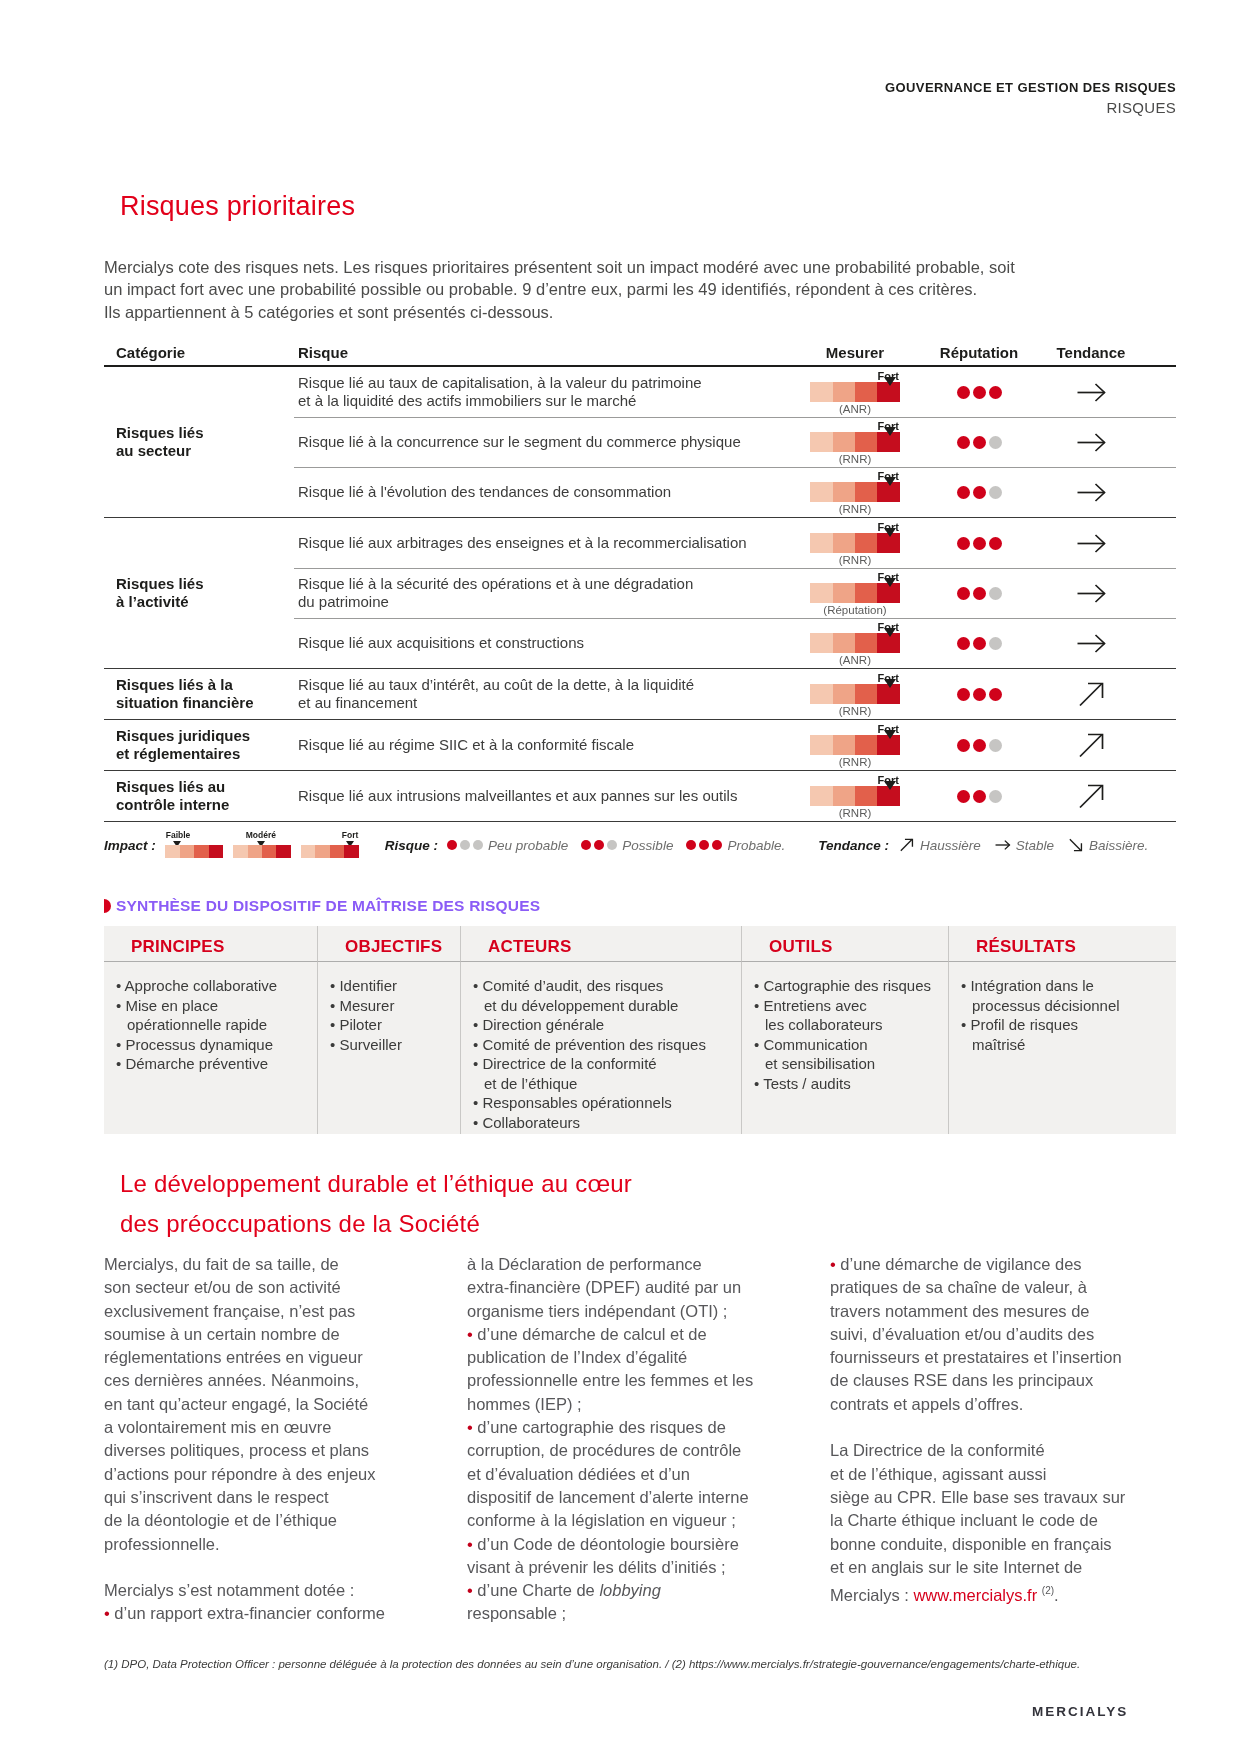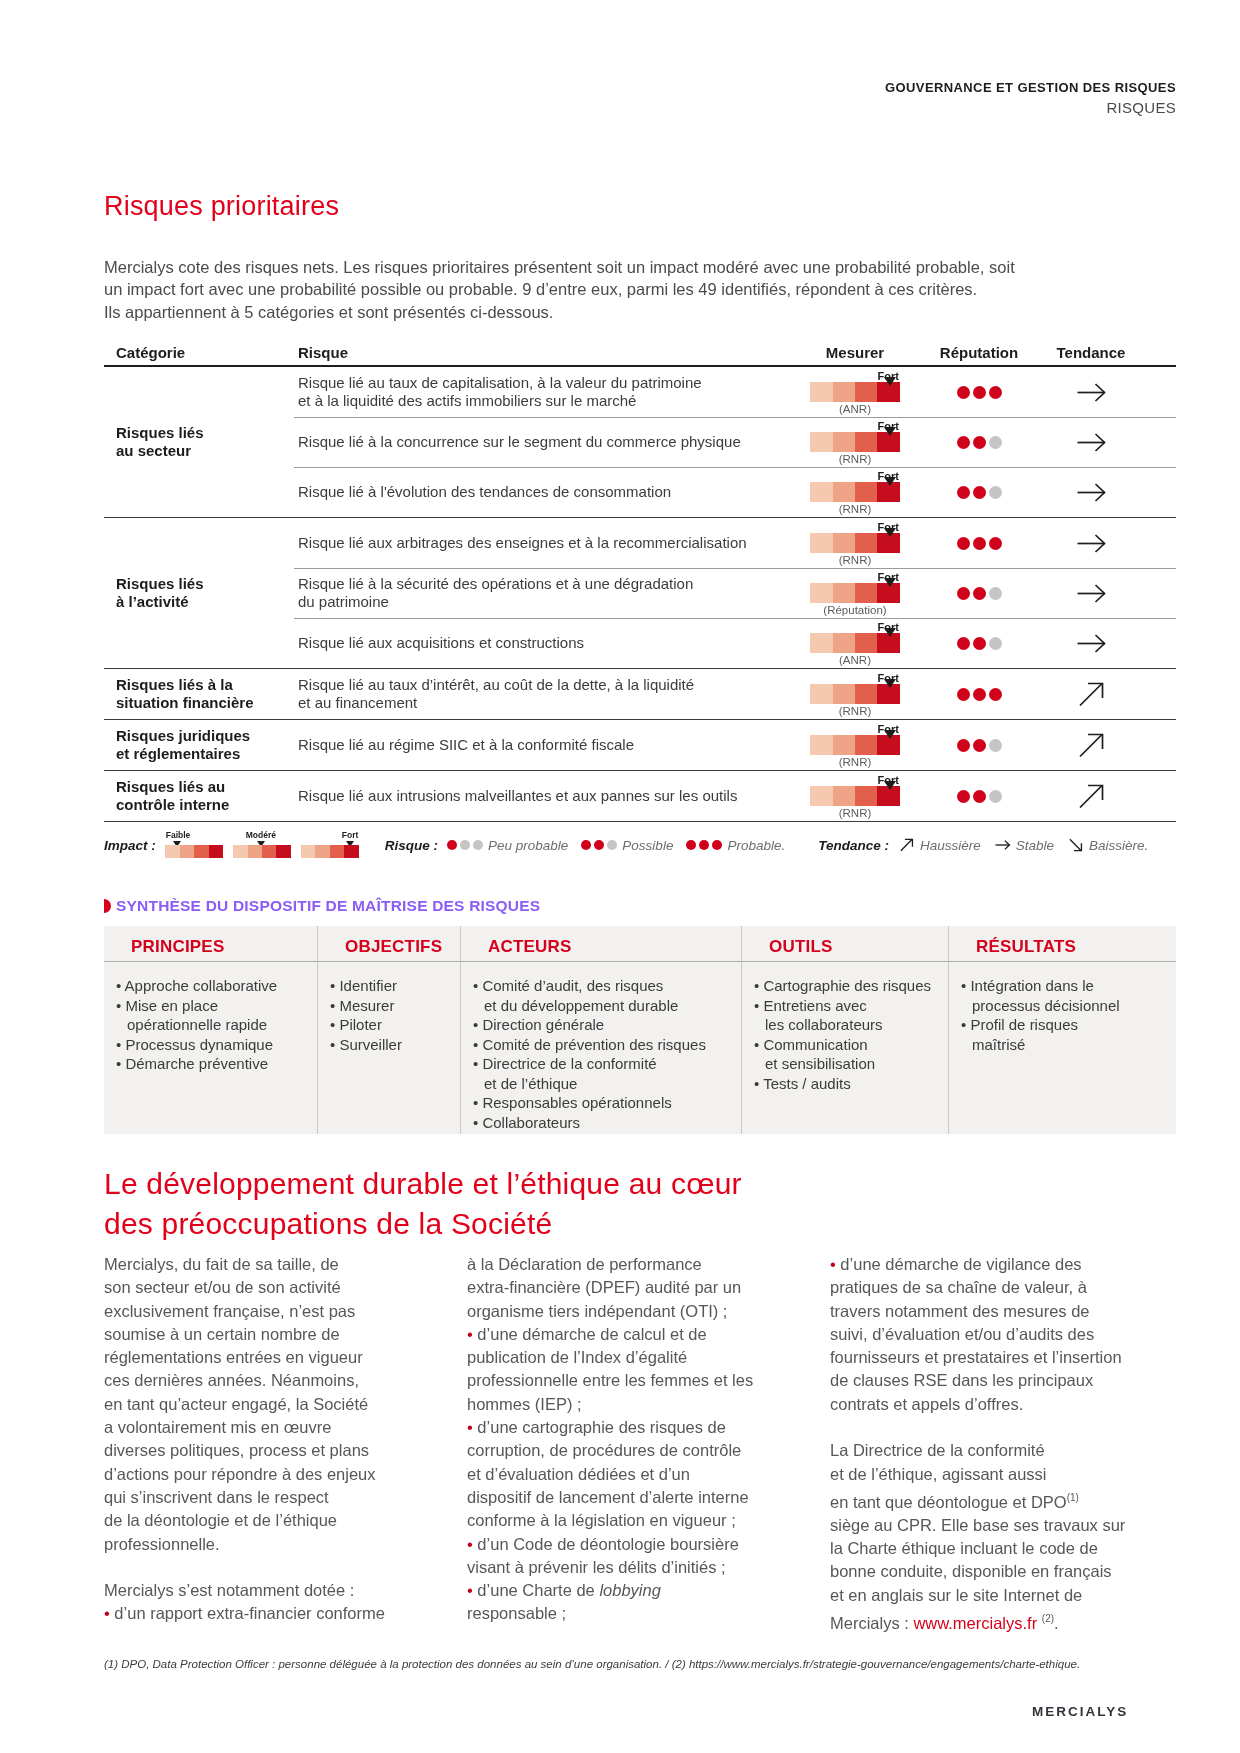--- a/index.html
+++ b/index.html
@@ -4,23 +4,23 @@
 <style>
   html,body{margin:0;padding:0;background:#fff;}
   .page{position:relative;width:1240px;height:1737px;background:#fff;overflow:hidden;
         font-family:Liberation Sans, sans-serif;color:#3c3c3b;margin-left:20px;}
 
   
   .doc-header{position:absolute;top:80px;right:84px;text-align:right;}
   .dh1{font-size:13px;font-weight:bold;letter-spacing:.4px;color:#1d1d1b;}
   .dh2{font-size:15px;color:#4a4a49;margin-top:4px;letter-spacing:.3px;}
 
-  .title-red{position:absolute;left:84px;margin:0;font-weight:400;color:#E2001A;}
+  .title-red{position:absolute;left:100px;margin:0;font-weight:400;color:#E2001A;}
   .t1{top:191px;font-size:27px;letter-spacing:.2px;}
-  .t2{top:1164px;font-size:30px;line-height:40px;letter-spacing:.2px;}
+  .t2{top:1164px;font-size:24px;line-height:40px;letter-spacing:.2px;}
 
   .intro{position:absolute;top:256px;left:84px;width:1072px;font-size:16.5px;line-height:22.3px;color:#4b4b4a;}
 
   
   .risk-table{position:absolute;top:339px;left:84px;width:1072px;}
   .rt-grid{display:grid;grid-template-columns:190px 496px 130px 118px 106px 32px;}
   .rt-header{border-bottom:2px solid #1d1d1b;padding:5px 0 4px 0;font-size:15px;font-weight:bold;color:#1d1d1b;}
   .rt-header .c-cat{padding-left:12px;}
   .hc{text-align:center;}
   .rt-group{position:relative;}
@@ -571,21 +571,20 @@
         <div class="eline"><span class="blt">•</span> d’une démarche de vigilance des</div>
         <div class="eline">pratiques de sa chaîne de valeur, à</div>
         <div class="eline">travers notamment des mesures de</div>
         <div class="eline">suivi, d’évaluation et/ou d’audits des</div>
         <div class="eline">fournisseurs et prestataires et l’insertion</div>
         <div class="eline">de clauses RSE dans les principaux</div>
         <div class="eline">contrats et appels d’offres.</div>
         <div class="blank"></div>
         <div class="eline">La Directrice de la conformité</div>
         <div class="eline">et de l’éthique, agissant aussi</div>
-        <div class="eline">en tant que déontologue et DPO<sup>(1)</sup></div>
         <div class="eline">siège au CPR. Elle base ses travaux sur</div>
         <div class="eline">la Charte éthique incluant le code de</div>
         <div class="eline">bonne conduite, disponible en français</div>
         <div class="eline">et en anglais sur le site Internet de</div>
         <div class="eline">Mercialys : <span class="red-link">www.mercialys.fr</span> <sup>(2)</sup>.</div>
       </div>
     </div>
 
   <div class="footnote">(1) DPO, Data Protection Officer : personne déléguée à la protection des données au sein d’une organisation. / (2) https://www.mercialys.fr/strategie-gouvernance/engagements/charte-ethique.</div>
   <div class="logo">MERCIALYS</div>

